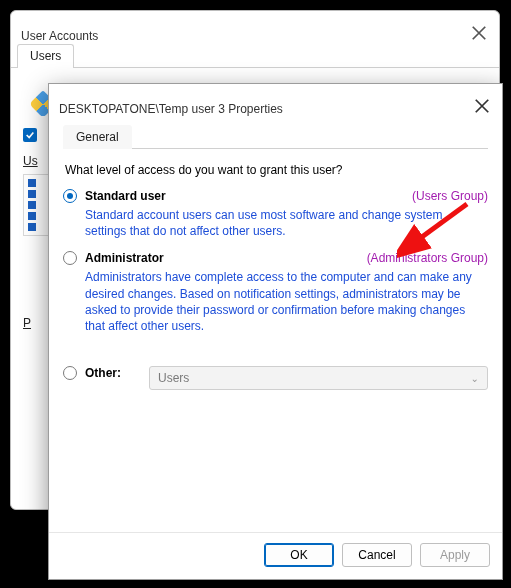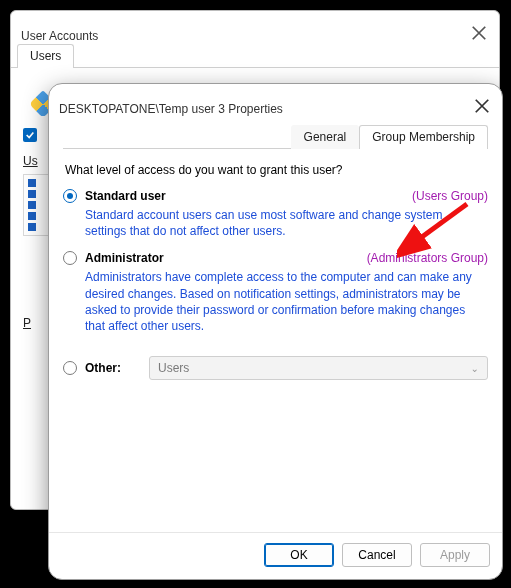--- a/index.html
+++ b/index.html
@@ -85,34 +85,33 @@
     display:flex;flex-direction:column;gap:3px;
   }
   .back-list .row { width:8px;height:8px;background:#1b5fbf; }
   
   .win-front {
     position:absolute;
     left:48px; top:83px;
     width:455px; height:497px;
     background:#fff;
     border:1px solid #9c9c9c;
-    border-radius:14px;
+    border-radius:0;
     box-shadow:0 8px 24px rgba(0,0,0,.45);
     display:flex;
     flex-direction:column;
   }
   .front-body {
     padding:8px 14px 0 14px;
     flex:1;
     overflow:hidden;
   }
   .front-tabs {
     display:flex;
     border-bottom:1px solid #d0d0d0;
-    justify-content:flex-end;
   }
   .front-tabs .tab { background:#f7f7f7; }
   .front-tabs .tab.sel { background:#fff; }
   .question {
     margin:14px 2px 12px;
     font-size:12px;
   }
   .opt {
     margin-bottom:12px;
   }
@@ -142,22 +141,21 @@
     color:#a21caf;
   }
   .opt-desc {
     margin:4px 2px 0 22px;
     font-size:12px;
     color:#1d4ed8;
     line-height:1.35;
   }
   .opt-other {
     display:flex;
-    align-items:center;
-    margin-top:22px;
+    margin-top:32px;
     margin-bottom:6px;
   }
   .combo {
     margin-left:28px;
     flex:1;
     height:24px;
     border:1px solid #cfcfcf;
     border-radius:3px;
     background:#f3f3f3;
     color:#7a7a7a;
@@ -238,21 +236,20 @@
     <span class="ttl">DESKTOPATONE\Temp user 3 Properties</span>
     <span class="win-close">
       <svg viewBox="0 0 16 16">
           <path d="M3 3 L13 13 M13 3 L3 13" stroke="#333" stroke-width="1.4" fill="none"></path>
         </svg>
     </span>
   </div>
   <div class="front-body">
     <div class="front-tabs">
       <div class="tab">General</div>
-      <div class="tab sel">Group Membership</div>
     </div>
 
     <div class="question">What level of access do you want to grant this user?</div>
 
     <div class="opt">
       <div class="opt-head">
         <span class="radio sel">
             <span class="dot"></span>
           </span>
         <span class="opt-label">Standard user</span>

